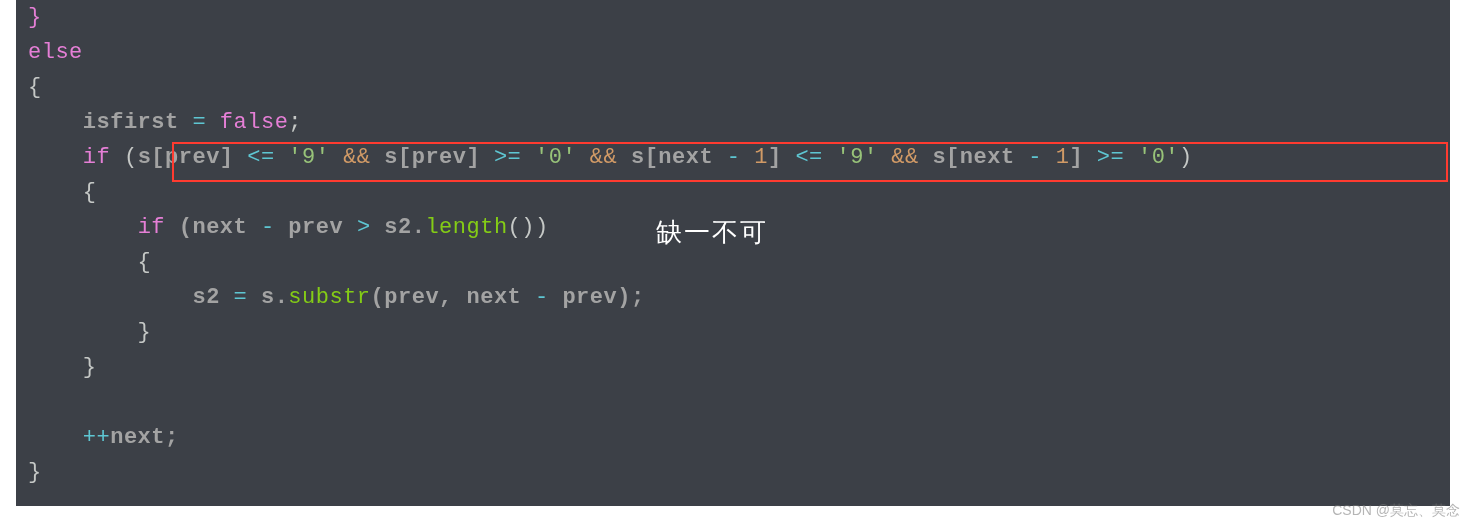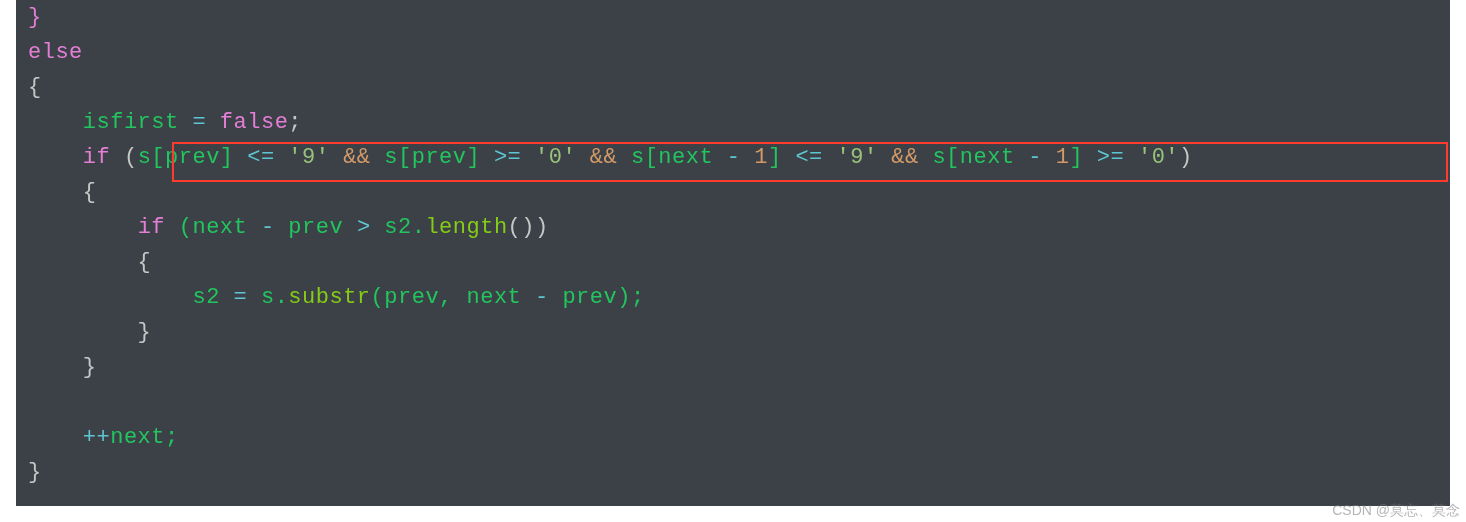--- a/index.html
+++ b/index.html
@@ -26,21 +26,21 @@
     margin: 0;
     padding: 0;
     font-family: Consolas, "Courier New", monospace;
     font-size: 22px;
     line-height: 35px;
     color: #c5c8c6;
     white-space: pre;
     letter-spacing: 0.5px;
   }
   .kw   { color: #e57fd6; }       
-  .var  { color: #22c55e; }       
+  .var  { color: #a3a3a3; font-weight: bold; }       
   .op   { color: #5ec6d2; }       
   .amp  { color: #d19a66; }       
   .str  { color: #98c379; }       
   .fn   { color: #84cc16; }       
   .num  { color: #d19a66; }       
   .brace{ color: #c5c8c6; }
   .punct{ color: #c5c8c6; }
 
   .red-box {
     position: absolute;
@@ -69,15 +69,16 @@
     font-family: "Microsoft YaHei", sans-serif;
     font-size: 14px;
   }
 </style>
 </head>
 <body>
 
 <div class="code-area">
   <pre class="code" id="code-pre"><div><span class="kw">}</span></div><div><span class="kw">else</span></div><div><span class="brace">{</span></div><div><span class="var">    isfirst </span><span class="op">= </span><span class="kw">false</span><span class="punct">;</span></div><div><span class="var">    </span><span class="kw">if </span><span class="punct">(</span><span class="var">s[prev] </span><span class="op">&lt;= </span><span class="str">'9' </span><span class="amp">&amp;&amp; </span><span class="var">s[prev] </span><span class="op">&gt;= </span><span class="str">'0' </span><span class="amp">&amp;&amp; </span><span class="var">s[next </span><span class="op">- </span><span class="num">1</span><span class="var">] </span><span class="op">&lt;= </span><span class="str">'9' </span><span class="amp">&amp;&amp; </span><span class="var">s[next </span><span class="op">- </span><span class="num">1</span><span class="var">] </span><span class="op">&gt;= </span><span class="str">'0'</span><span class="punct">)</span></div><div><span class="brace">    {</span></div><div><span class="var">        </span><span class="kw">if </span><span class="var">(next </span><span class="op">- </span><span class="var">prev </span><span class="op">&gt; </span><span class="var">s2.</span><span class="fn">length</span><span class="punct">())</span></div><div><span class="brace">        {</span></div><div><span class="var">            s2 </span><span class="op">= </span><span class="var">s.</span><span class="fn">substr</span><span class="var">(prev, next </span><span class="op">- </span><span class="var">prev);</span></div><div><span class="brace">        }</span></div><div><span class="brace">    }</span></div><div>&nbsp;</div><div><span class="var">    </span><span class="op">++</span><span class="var">next;</span></div><div><span class="brace">}</span></div></pre>
   <div class="red-box"></div>
+  <div class="annotation">缺一不可</div>
 </div>
 
 <div class="watermark">CSDN @莫忘、莫念</div>
 
 </body></html>

